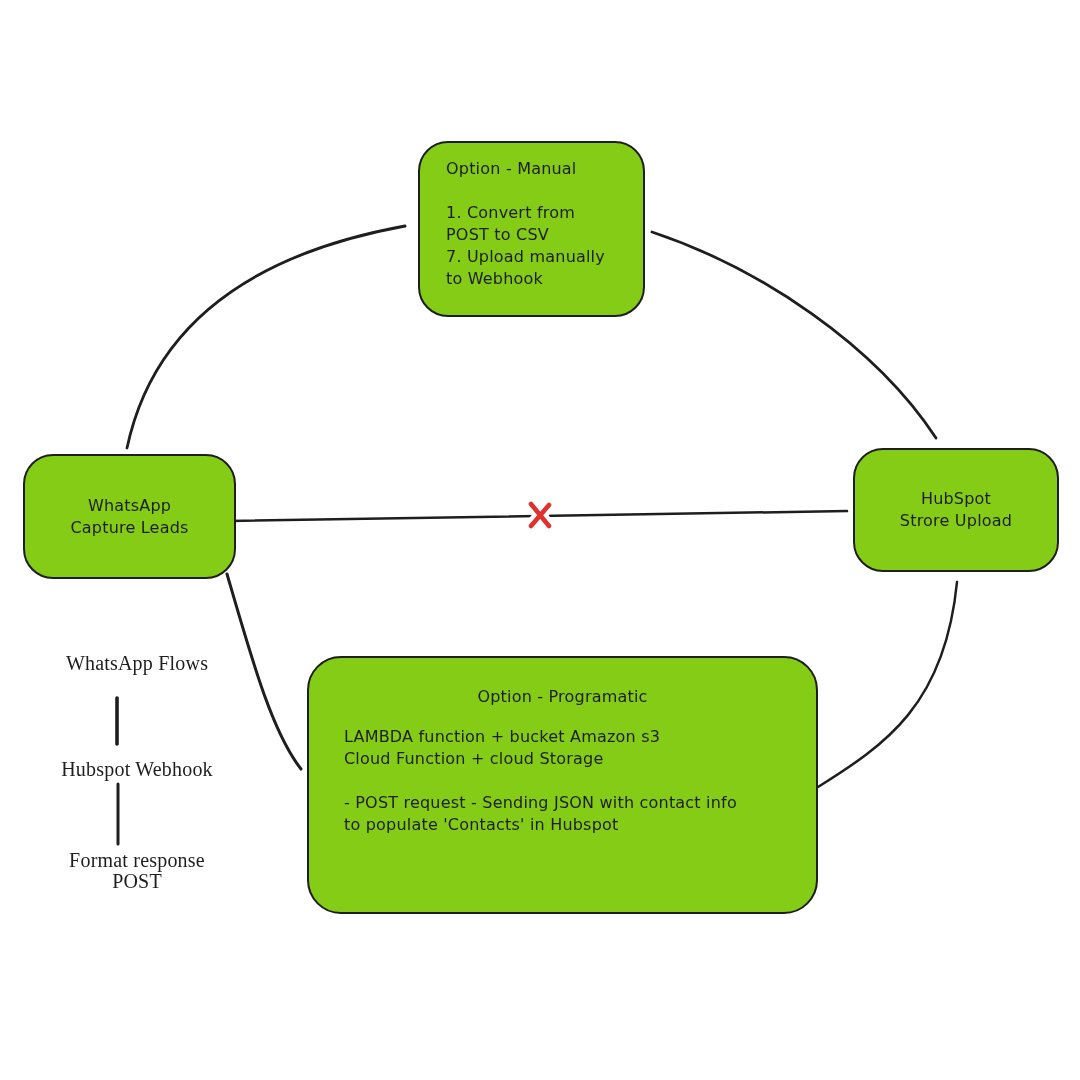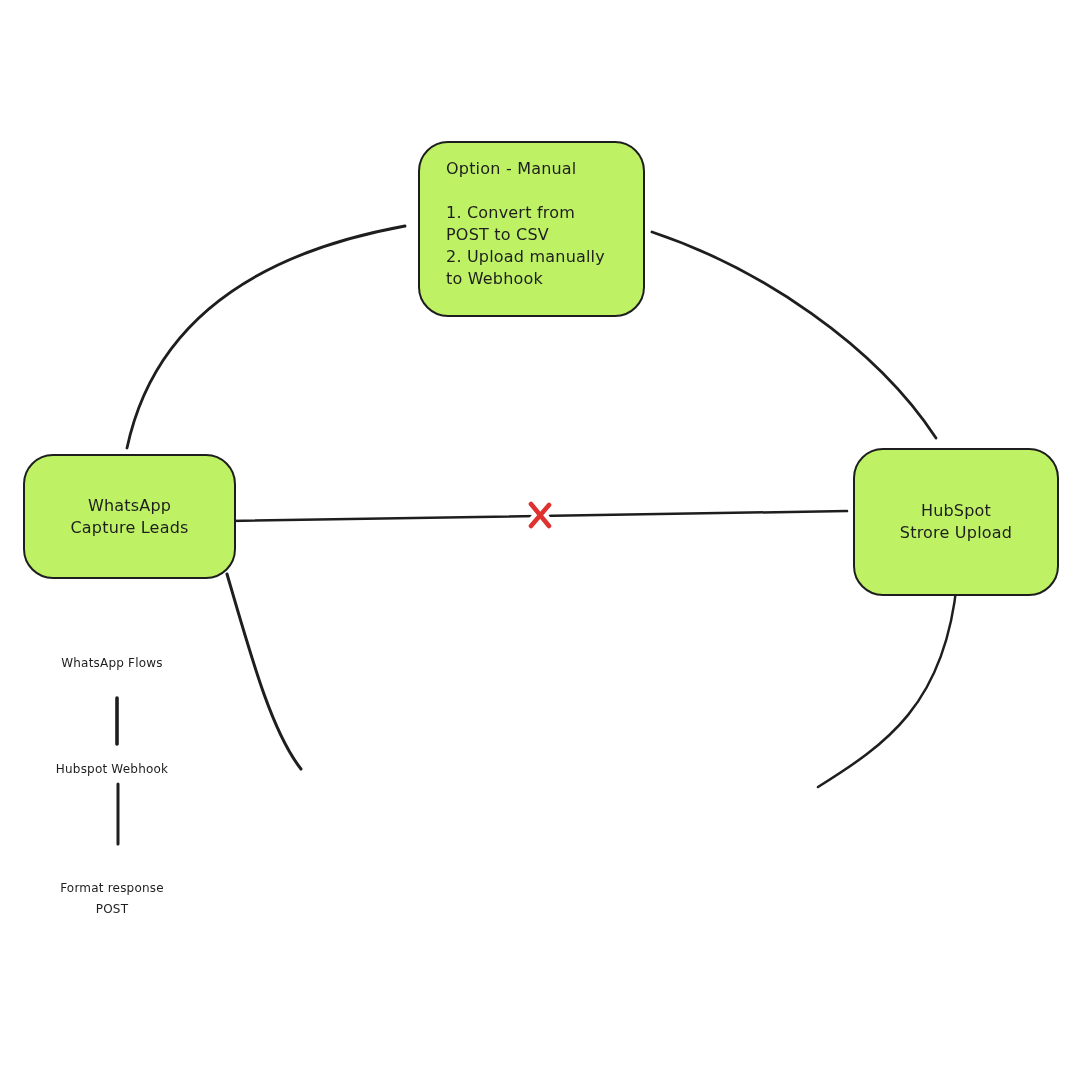--- a/index.html
+++ b/index.html
@@ -12,21 +12,21 @@
     color: #1e1e1e;
     overflow: hidden;
   }
   #arrows {
     position: absolute;
     left: 0; top: 0;
     width: 1080px; height: 1080px;
   }
   .node {
     position: absolute;
-    background: #bef264;
+    background: #84cc16;
     border: 2.5px solid #1e1e1e;
     box-sizing: border-box;
     font-size: 16px;
     line-height: 22px;
     letter-spacing: 0.2px;
   }
   .node.centered {
     display: flex;
     flex-direction: column;
     align-items: center;
@@ -40,47 +40,48 @@
     padding: 15px 26px;
   }
   #node-manual .node-title { margin-bottom: 22px; }
   #node-whatsapp {
     left: 23px; top: 454px;
     width: 213px; height: 125px;
     border-radius: 30px;
   }
   #node-hubspot {
     left: 853px; top: 448px;
-    width: 206px; height: 148px;
+    width: 206px; height: 124px;
     border-radius: 30px;
   }
   #node-programatic {
     left: 307px; top: 656px;
     width: 511px; height: 258px;
     border-radius: 34px;
     padding: 28px 0 0 0;
   }
   #node-programatic .node-title {
     text-align: center;
     margin-bottom: 18px;
   }
   #node-programatic .node-body { padding-left: 35px; padding-right: 30px; }
   .para2 { margin-top: 22px; }
   .side-label {
     position: absolute;
-    left: 7px;
+    left: 32px;
     width: 210px;
     text-align: center;
-    font-size: 12px;
+    font-size: 20px;
     line-height: 21px;
     letter-spacing: 0.2px;
+    font-family: Liberation Serif, serif;
   }
   #side-step-1 { top: 653px; }
   #side-step-2 { top: 759px; }
-  #side-step-3 { top: 850px; margin-top: 28px; }
+  #side-step-3 { top: 850px; }
 </style>
 </head>
 <body>
 
 <div id="canvas">
 
   <svg id="arrows" viewBox="0 0 1080 1080" fill="none" xmlns="http://www.w3.org/2000/svg">
     <defs>
       <marker id="head" markerUnits="userSpaceOnUse" markerWidth="36" markerHeight="36" refX="0" refY="0" orient="auto">
         <path d="M-14,-8 L0,0 L-14,8" fill="none" stroke="#1e1e1e" stroke-width="2.5" stroke-linecap="round" stroke-linejoin="round"></path>
@@ -103,34 +104,43 @@
     <g>
       <path d="M531,504 L549,526 M549,505 L531,526" stroke="#ffffff" stroke-width="13" stroke-linecap="round"></path>
       <path d="M531,504 L549,526 M549,505 L531,526" stroke="#e03131" stroke-width="4.6" stroke-linecap="round"></path>
     </g>
   </svg>
 
   <div class="node" id="node-manual">
     <div class="node-title">Option - Manual</div>
     <div>1. Convert from</div>
     <div>POST to CSV</div>
-    <div>2. Upload manually</div>
+    <div>7. Upload manually</div>
     <div>to Webhook</div>
   </div>
 
   <div class="node centered" id="node-whatsapp">
     <div>WhatsApp</div>
     <div>Capture Leads</div>
   </div>
 
   <div class="node centered" id="node-hubspot">
     <div>HubSpot</div>
     <div>Strore Upload</div>
   </div>
 
+  <div class="node" id="node-programatic">
+    <div class="node-title">Option - Programatic</div>
+    <div class="node-body">
+      <div>LAMBDA function + bucket Amazon s3</div>
+      <div>Cloud Function + cloud Storage</div>
+      <div class="para2">- POST request - Sending JSON with contact info</div>
+      <div>to populate 'Contacts' in Hubspot</div>
+    </div>
+  </div>
 
   <div class="side-label" id="side-step-1">WhatsApp Flows</div>
   <div class="side-label" id="side-step-2">Hubspot Webhook</div>
   <div class="side-label" id="side-step-3">
     <div>Format response</div>
     <div>POST</div>
   </div>
 
 </div>
 

